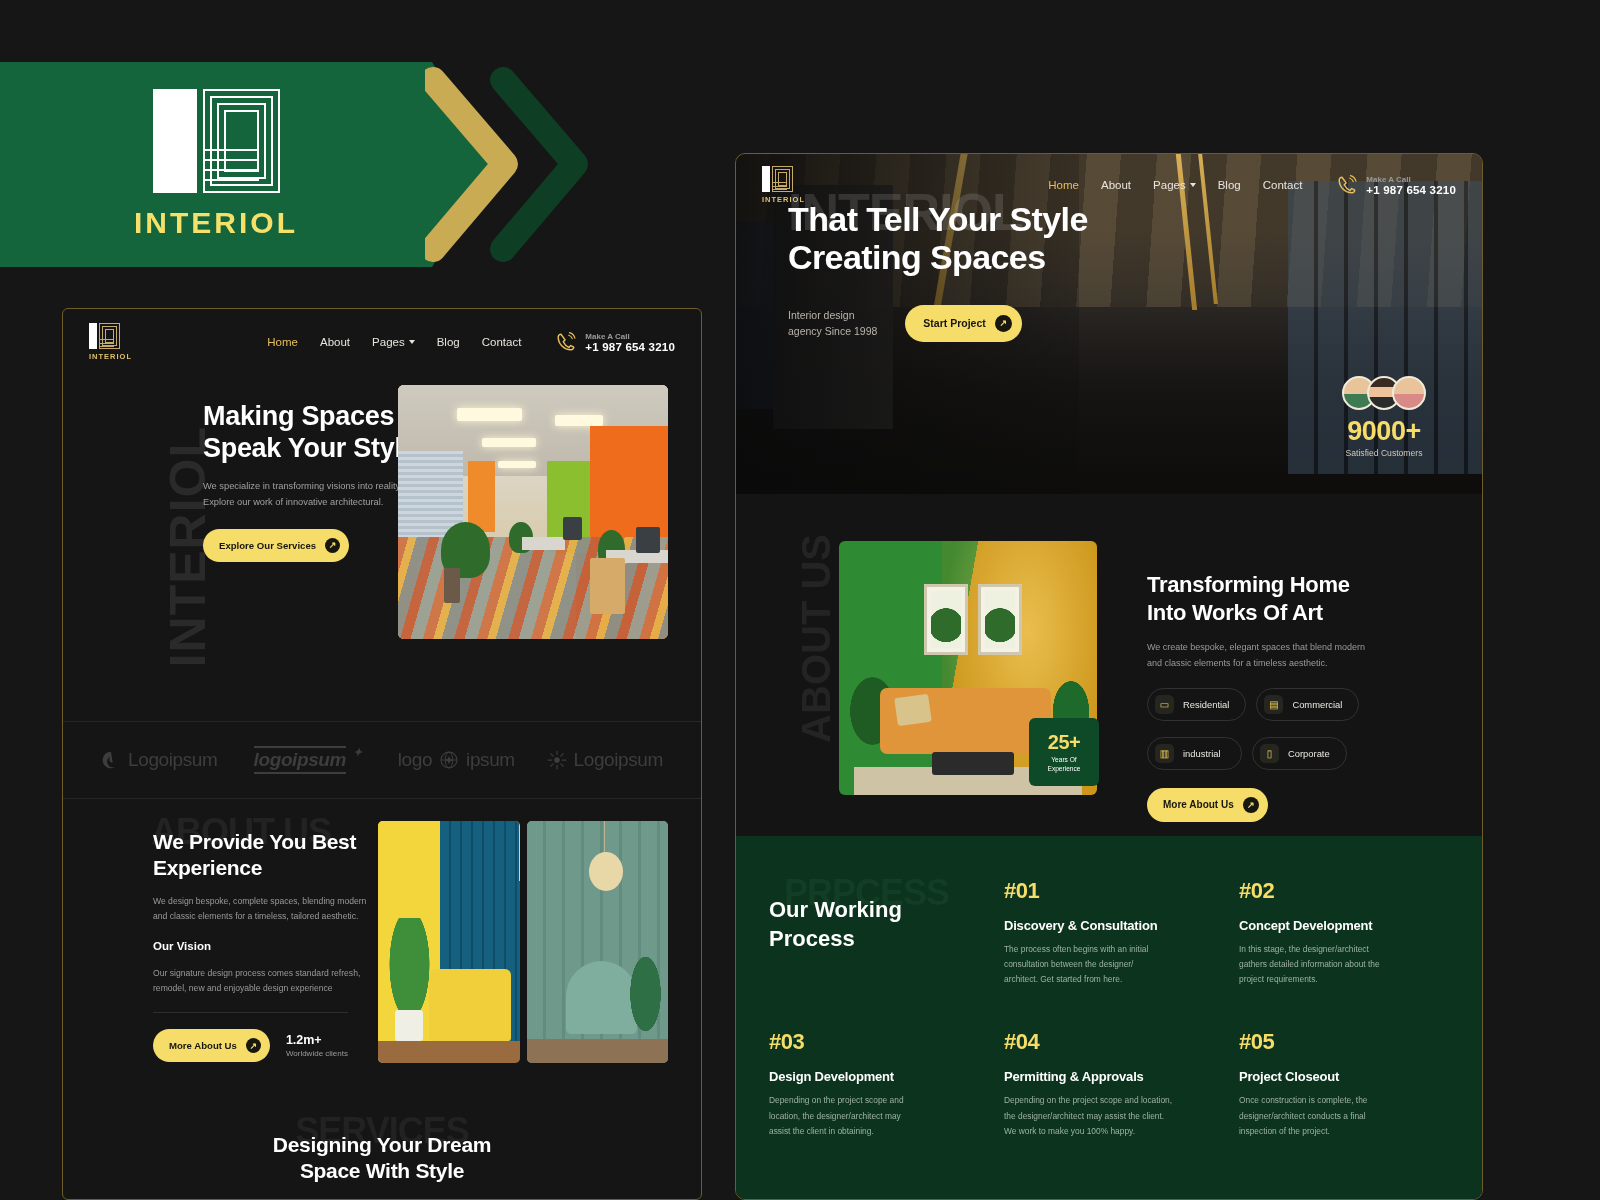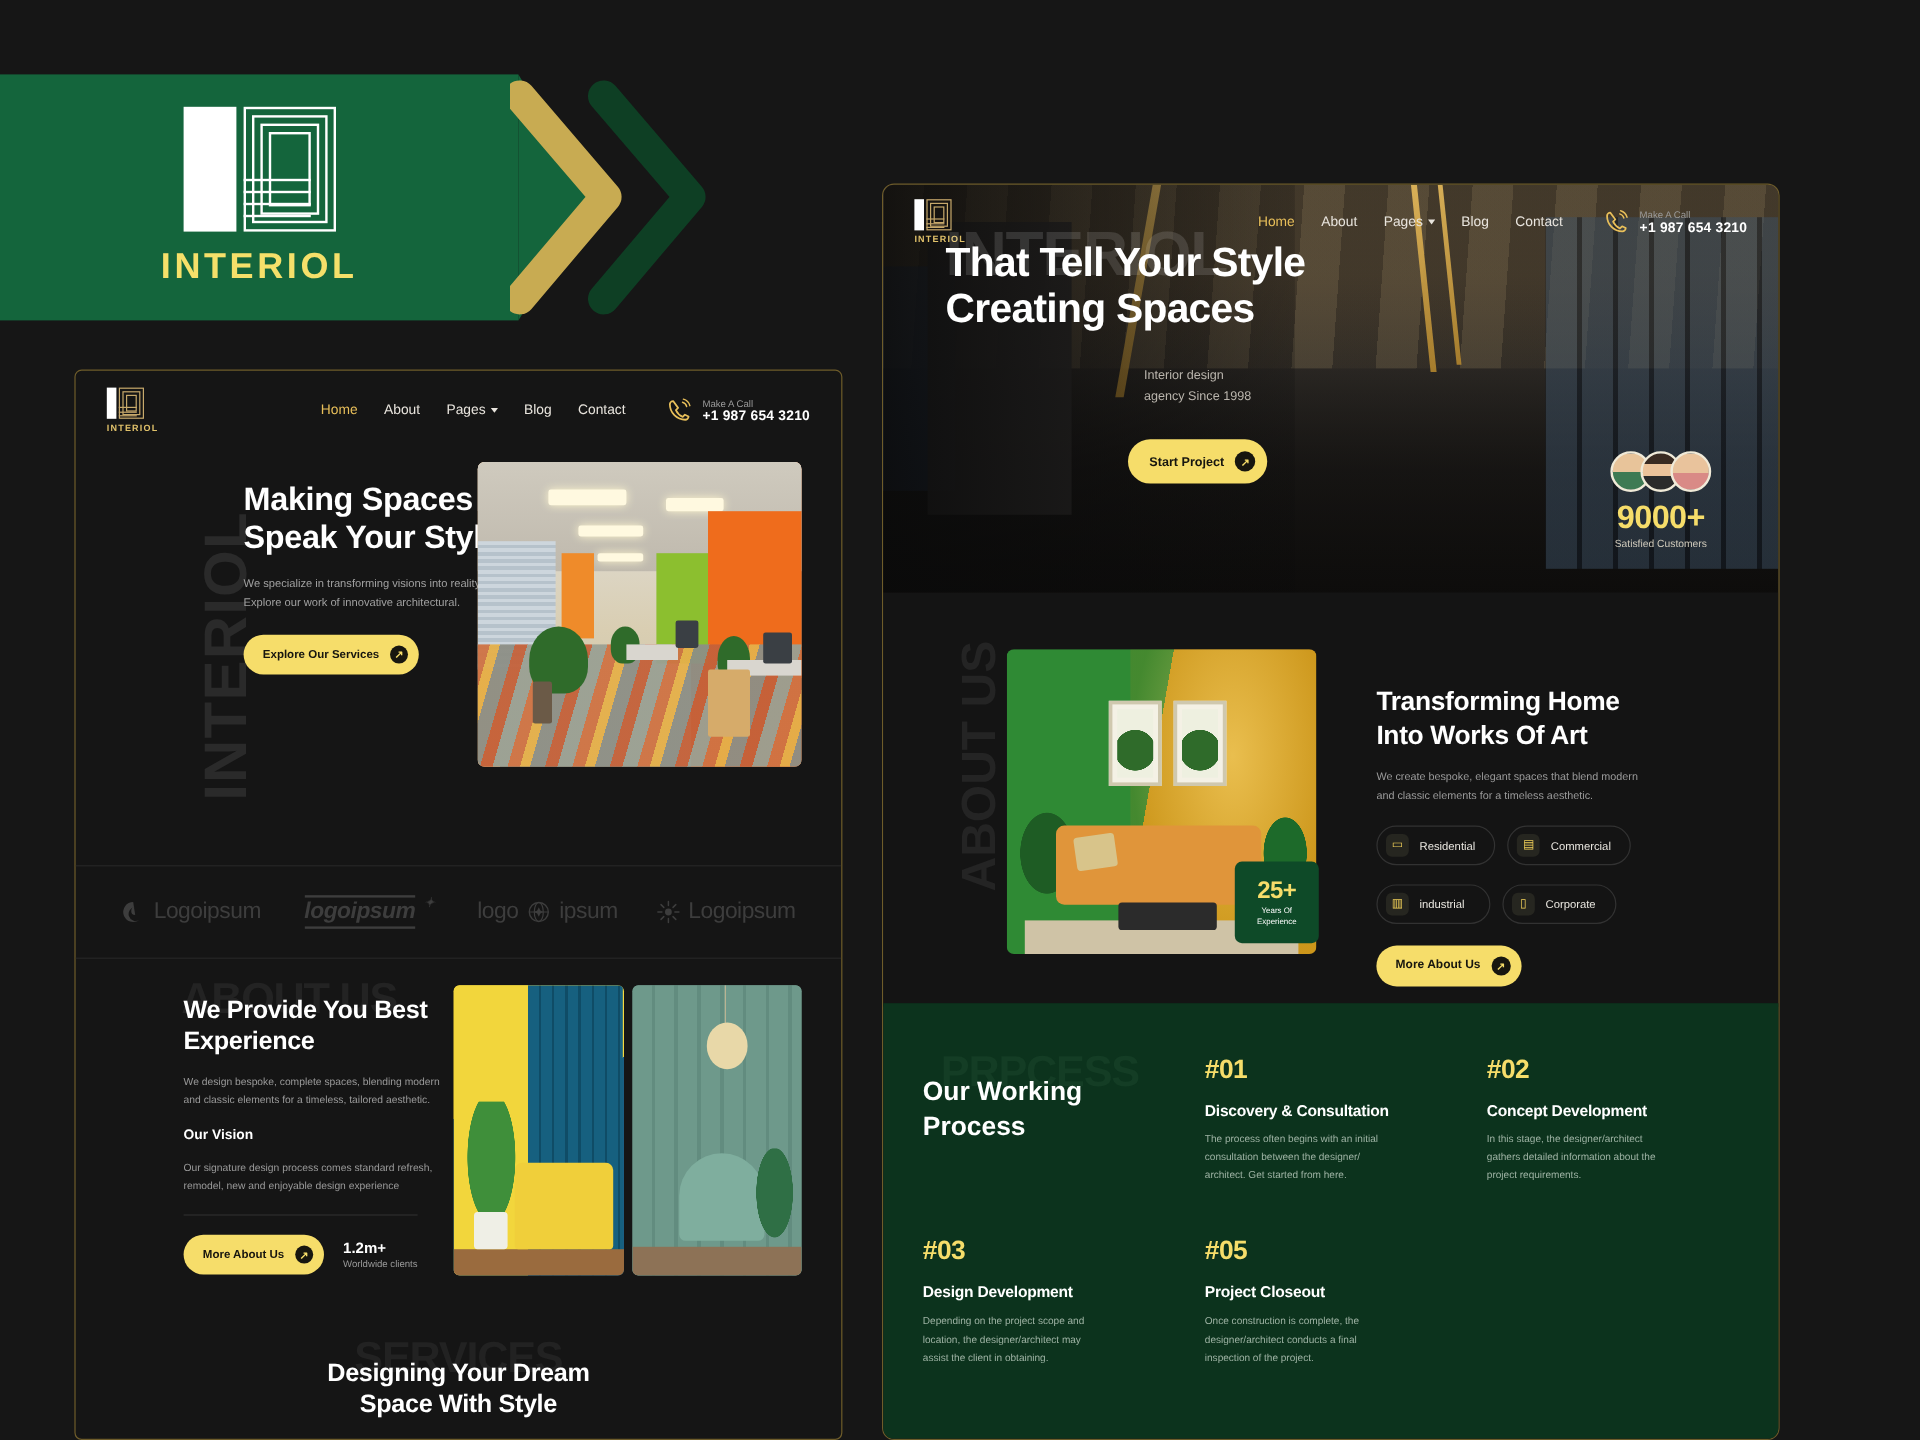--- a/index.html
+++ b/index.html
@@ -35,21 +35,21 @@
   .mini-mark { display:flex; align-items:flex-end; gap:2px; height:26px; }
   .mini-bar { width:8px; height:26px; background:#fff; }
   .mini-sq { position:relative; width:21px; height:26px; }
   .mini-sq i { position:absolute; border:1px solid #c7a96b; }
   .mini-word { margin-top:3px; font-size:7.5px; font-weight:bold; letter-spacing:1px; color:#e0c16a; }
   .nav-links { margin-left:auto; display:flex; align-items:center; gap:22px; font-size:11.5px; color:#e8e4dd; }
   .nav-links .active { color:#e8bf5a; }
   .nav-links span { display:flex; align-items:center; gap:4px; cursor:pointer; }
   .chev-dn { width:0;height:0;border-left:3.5px solid transparent;border-right:3.5px solid transparent;border-top:4px solid currentColor; display:inline-block; }
   .call { margin-left:34px; display:flex; align-items:center; gap:8px; }
-  .call-txt .t1 { font-size:8px; color:#9b9b9b; }
+  .call-txt .t1 { font-size:8px; color:#9b9b9b;font-weight:bold; }
   .call-txt .t2 { font-size:11.5px; color:#fff; font-weight:bold; letter-spacing:.2px; }
 
   
   .lhero { position:relative; height:350px; padding:48px 0 0 0; }
   .watermark-v { position:absolute; left:96px; top:55px; font-size:50px; font-weight:bold;
     color:#2a2a2a; writing-mode:vertical-rl; transform:rotate(180deg); letter-spacing:1px; }
   .lhero-body { position:absolute; left:140px; top:30px; width:260px; }
   .h1 { font-size:27px; line-height:1.17; font-weight:bold; color:#fff; letter-spacing:-.3px; }
   .sub { margin-top:14px; font-size:9.3px; line-height:1.75; color:#a0a0a0; }
   .btn-pill { display:inline-flex; align-items:center; gap:9px; background:#f6dd6a; color:#17160f;
@@ -140,21 +140,21 @@
   .rhero-bg .glassR { position:absolute; right:0; top:8%; width:26%; height:86%;
     background:repeating-linear-gradient(90deg, rgba(60,80,100,.5) 0 26px, rgba(20,28,38,.6) 26px 30px); }
   .rhero-bg .pillar { position:absolute; left:5%; top:9%; width:16%; height:72%; background:rgba(48,46,44,.92); }
   .rhero-bg .blue { position:absolute; left:0; top:20%; width:8%; height:55%; background:rgba(38,60,92,.6); }
   .rhero-bg .scrim { position:absolute; left:0; top:0; width:46%; height:100%;
     background:linear-gradient(90deg, rgba(10,10,10,.88), rgba(10,10,10,.2)); }
 
   .rhero-wm { position:absolute; left:52px; top:28px; font-size:52px; font-weight:bold; color:rgba(255,255,255,.13); letter-spacing:-1px; }
   .rhero-body { position:absolute; left:52px; top:46px; width:420px; }
   .rh1 { font-size:34px; line-height:1.13; font-weight:bold; color:#fff; letter-spacing:-.6px; }
-  .rhero-foot { display:flex; align-items:center; gap:28px; margin-top:28px;flex-direction:column; }
+  .rhero-foot { display:flex; align-items:center; gap:28px; margin-top:28px; }
   .rhero-foot .txt { font-size:10.5px; line-height:1.6; color:#b9b4ac; }
   .cust { position:absolute; right:56px; top:222px; text-align:center; }
   .avatars { display:flex; justify-content:center; margin-bottom:6px; }
   .av { width:34px;height:34px;border-radius:50%;border:2px solid #f0ead8; margin-left:-9px; overflow:hidden; position:relative;}
   .av:first-child{margin-left:0;}
   .av1{background:linear-gradient(180deg,#e8c49a 0 52%, #3e7a53 52% 100%);}
   .av2{background:linear-gradient(180deg,#3a2b22 0 30%,#ecc39a 30% 62%,#2b2b2b 62% 100%);}
   .av3{background:linear-gradient(180deg,#e9c39c 0 54%, #d98a86 54% 100%);}
   .cust .n { font-size:27px; font-weight:bold; color:#f6dd6a; letter-spacing:-.5px; }
   .cust .l { font-size:8.6px; color:#cfcabb; margin-top:1px; }
@@ -521,20 +521,29 @@
         <div class="proc-cell">
           <div class="pnum">#03</div>
           <div class="pname">Design Development</div>
           <div class="pdesc">
             <div>Depending on the project scope and</div>
             <div>location, the designer/architect may</div>
             <div>assist the client in obtaining.</div>
           </div>
         </div>
         <div class="proc-cell">
+          <div class="pnum">#04</div>
+          <div class="pname">Permitting &amp; Approvals</div>
+          <div class="pdesc">
+            <div>Depending on the project scope and location,</div>
+            <div>the designer/architect may assist the client.</div>
+            <div>We work to make you 100% happy.</div>
+          </div>
+        </div>
+        <div class="proc-cell">
           <div class="pnum">#05</div>
           <div class="pname">Project Closeout</div>
           <div class="pdesc">
             <div>Once construction is complete, the</div>
             <div>designer/architect conducts a final</div>
             <div>inspection of the project.</div>
           </div>
         </div>
       </div>
     </div>

